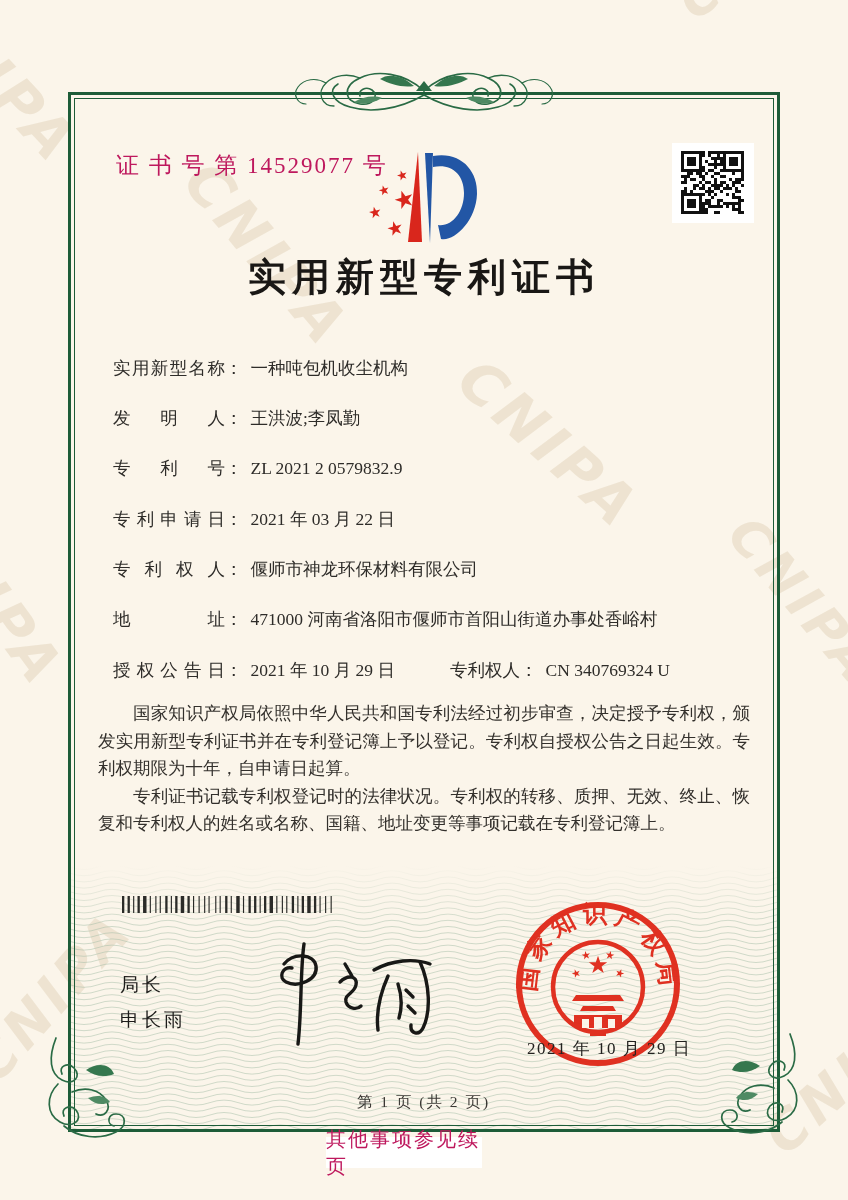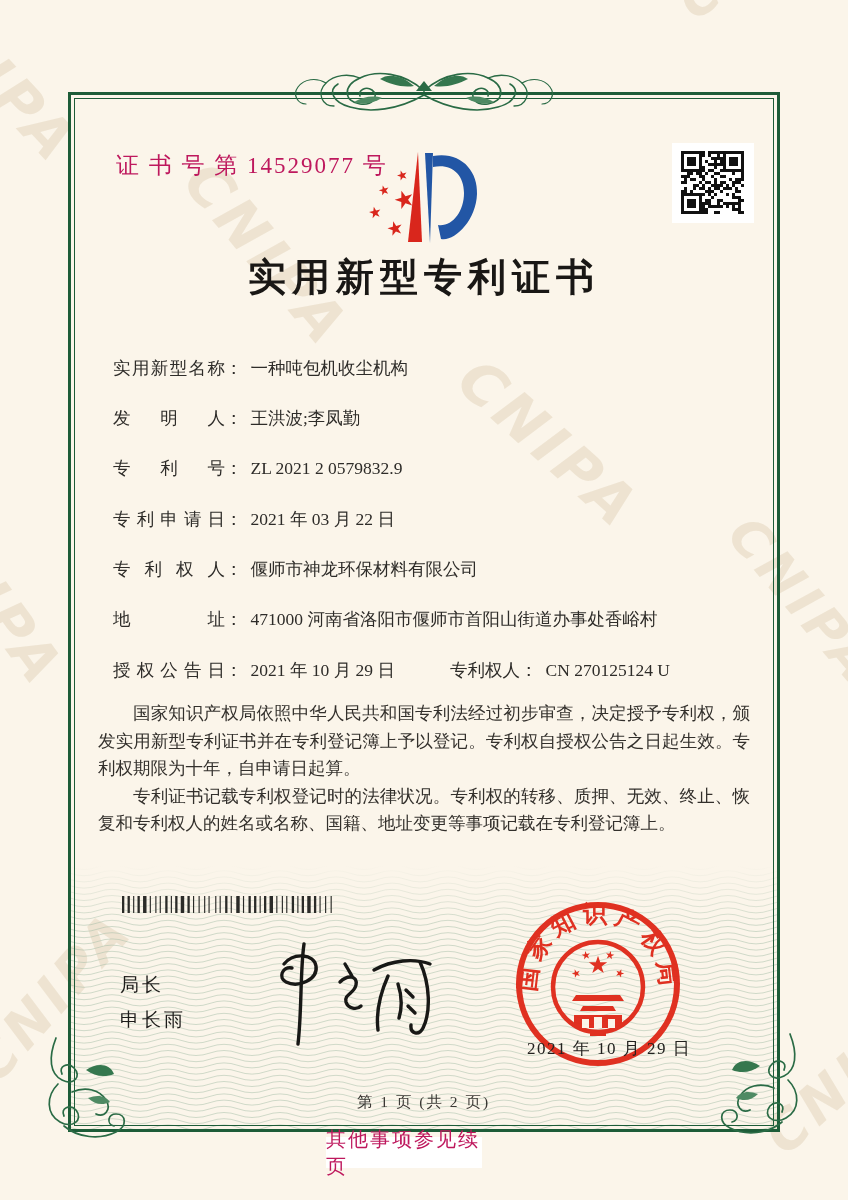--- a/index.html
+++ b/index.html
@@ -348,21 +348,21 @@
   <div class="field" style="top:557px;">
     <span class="flabel">专利权人</span><span>：</span><span class="fvalue">偃师市神龙环保材料有限公司</span>
   </div>
   <div class="field" style="top:607px;">
     <span class="flabel">地址</span><span>：</span><span class="fvalue">471000 河南省洛阳市偃师市首阳山街道办事处香峪村</span>
   </div>
 
   <div class="field" style="top:658px;">
     <span class="flabel">授权公告日</span><span>：</span><span class="fvalue">2021 年 10 月 29 日</span>
     <span class="grant-col2">
-      <span>专利权人</span><span>：</span><span class="fvalue">CN 270125124 U</span>
+      <span>专利权人</span><span>：</span><span class="fvalue">CN 340769324 U</span>
     </span>
   </div>
 
   <div class="body-text">
     <p>国家知识产权局依照中华人民共和国专利法经过初步审查，决定授予专利权，颁发实用新型专利证书并在专利登记簿上予以登记。专利权自授权公告之日起生效。专利权期限为十年，自申请日起算。</p>
     <p>专利证书记载专利权登记时的法律状况。专利权的转移、质押、无效、终止、恢复和专利权人的姓名或名称、国籍、地址变更等事项记载在专利登记簿上。</p>
   </div>
 
   <svg id="barcode-svg" class="abs" style="left:122px;top:896px;" width="216" height="17" viewBox="0 0 216 17">
       <g fill="#2b2b28">

